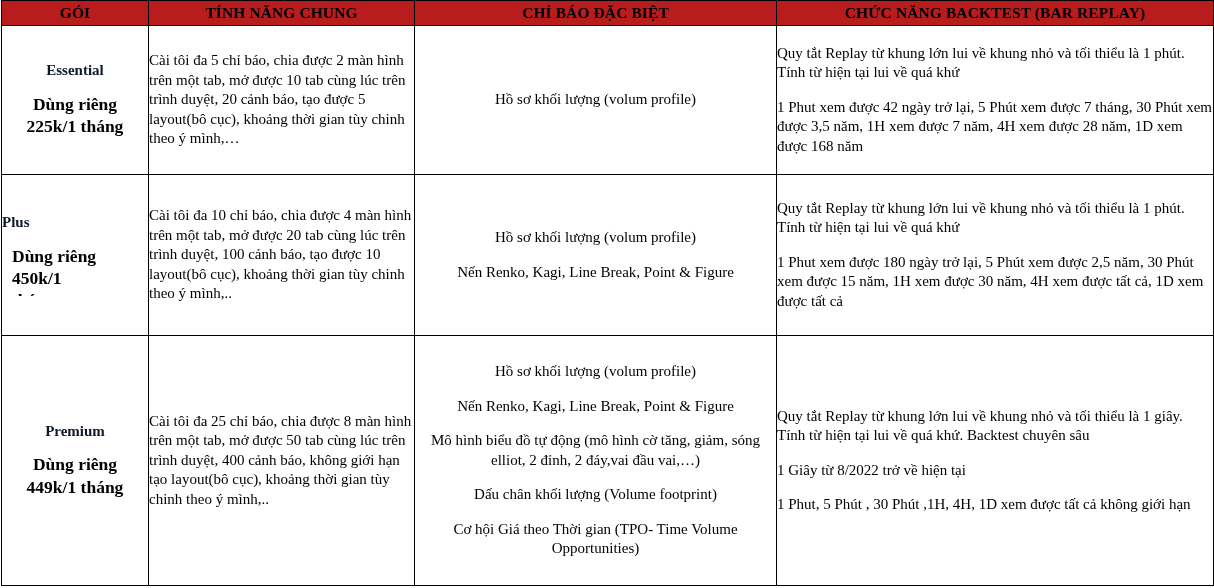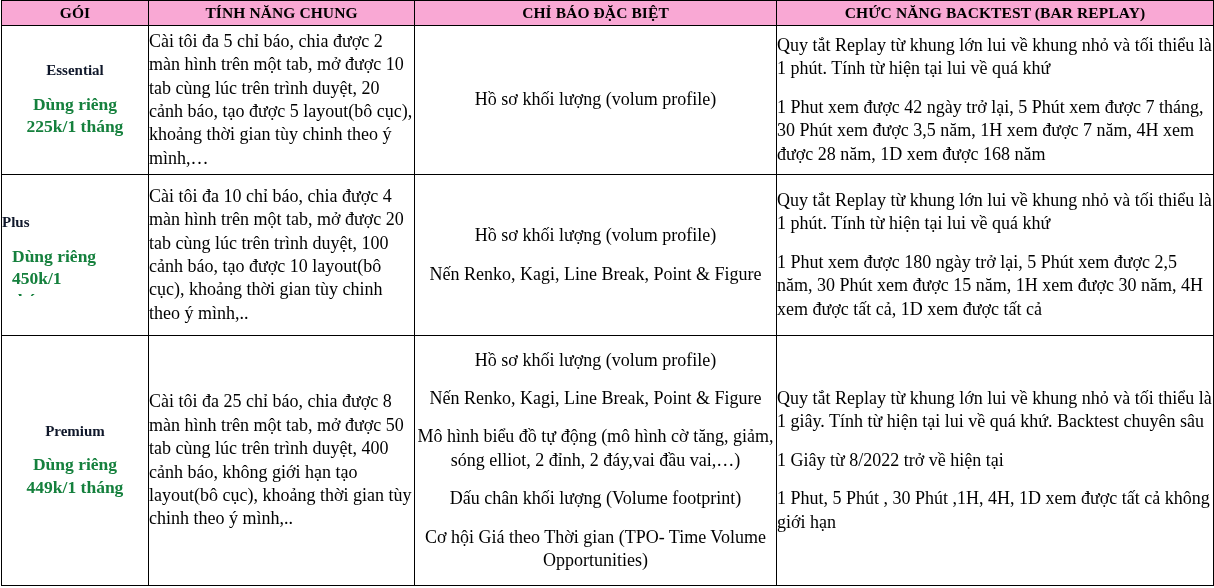--- a/index.html
+++ b/index.html
@@ -26,21 +26,21 @@
   table.pricing th,
   table.pricing td {
     border: 1px solid #000000;
     vertical-align: middle;
     padding: 0;
     overflow: hidden;
   }
 
   
   thead th {
-    background: #f9a8d4;
+    background: #b91c1c;
     text-align: center;
     font-family: "Liberation Serif", "DejaVu Serif", serif;
     font-weight: bold;
     font-size: 15.5px;
     letter-spacing: 0.1px;
     height: 24px;
     line-height: 24px;
     white-space: nowrap;
     padding: 0 2px;
   }
@@ -61,21 +61,21 @@
     font-weight: bold;
     font-size: 15px;
     color: #0f172a;
     margin-bottom: 13px;
     line-height: 1.15;
   }
   .plan-price {
     display: block;
     font-weight: bold;
     font-size: 17.5px;
-    color: #15803d;
+    color: #000000;
     line-height: 1.28;
   }
   .plan-price .ln { display: block; }
 
   
   td.plan.clipped {
     position: relative;
     vertical-align: middle;
   }
   td.plan.clipped .plan-price {
@@ -85,21 +85,21 @@
   td.plan.clipped .plan-name { text-align: left; }
   .clip-tail {
     display: block;
     height: 6px;
     overflow: hidden;
     line-height: 20px;
   }
 
   
   td.body-cell {
-    font-size: 18px;
+    font-size: 15px;
     line-height: 1.30;
     padding: 6px 8px 6px 9px;
     vertical-align: middle;
   }
   td.body-cell p {
     margin: 0;
   }
   td.body-cell p + p {
     margin-top: 15px;
   }

